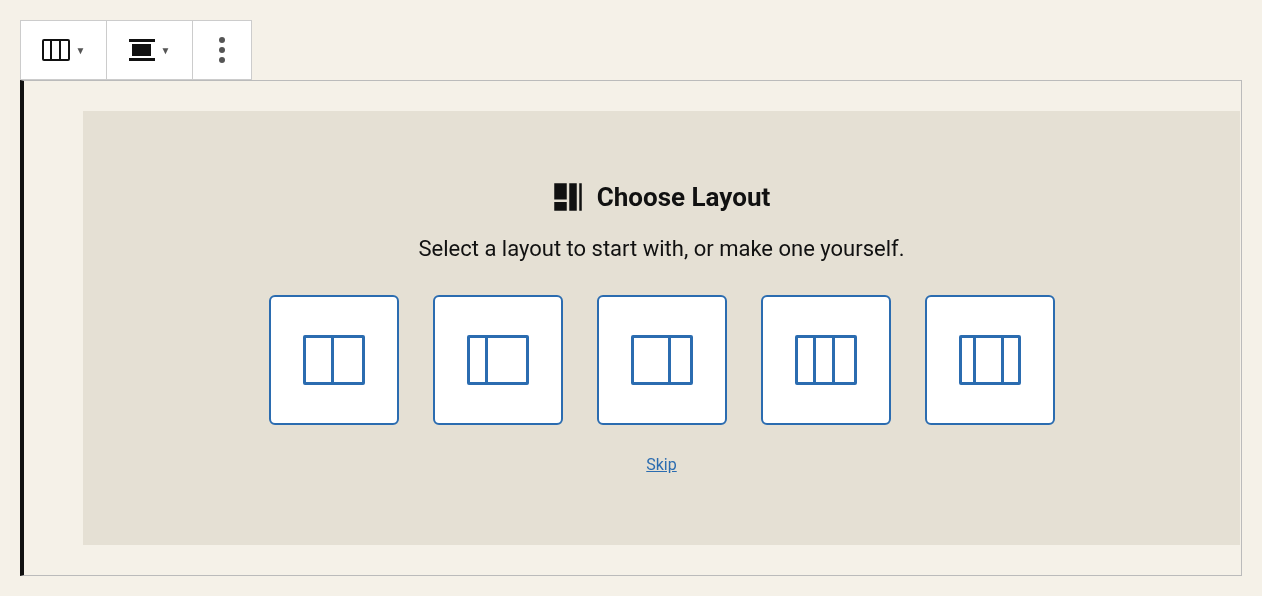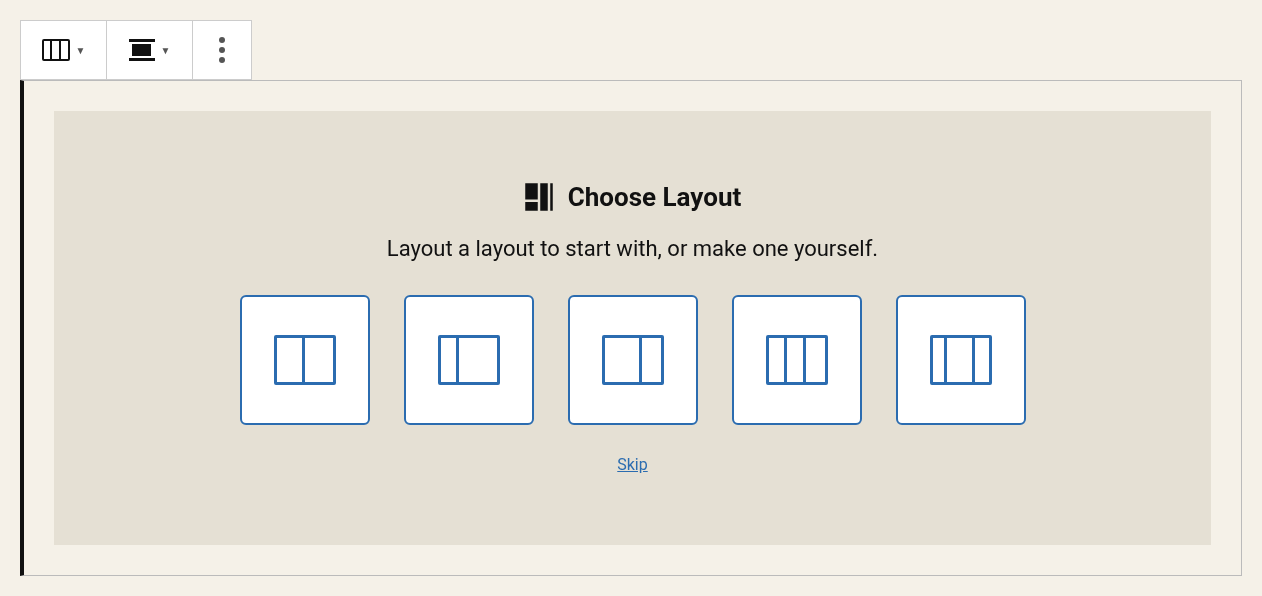--- a/index.html
+++ b/index.html
@@ -100,20 +100,21 @@
     .placeholder {
       width: 100%;
       height: 100%;
       background: #e5e0d4;
       display: flex;
       flex-direction: column;
       align-items: center;
       justify-content: center;
       gap: 24px;
       padding: 52px;
+      margin-left: 29px;
     }
     .ph-header {
       display: flex;
       align-items: center;
       gap: 14px;
     }
     .layout-logo {
       width: 30px;
       height: 30px;
     }
@@ -197,21 +198,21 @@
   <div class="placeholder">
     <div class="ph-header">
       <svg class="layout-logo" viewBox="0 0 24 24">
         <rect x="1" y="1" width="10" height="13" fill="#111"></rect>
         <rect x="1" y="16" width="10" height="7" fill="#111"></rect>
         <rect x="13" y="1" width="6" height="22" fill="#111"></rect>
         <rect x="21" y="1" width="2" height="22" fill="#111"></rect>
       </svg>
       <span class="ph-title">Choose Layout</span>
     </div>
-    <div class="ph-desc">Layout a layout to start with, or make one yourself.</div>
+    <div class="ph-desc">Select a layout to start with, or make one yourself.</div>
     <div class="layout-row" id="layout-row">
         <button class="layout-card">
           <div class="mini-cols">
             <div class="c" style="flex: 0 0 50%;"></div>
             <div class="c" style="flex: 0 0 50%;"></div>
           </div>
         </button>
         <button class="layout-card">
           <div class="mini-cols">
             <div class="c" style="flex: 0 0 33%;"></div>

